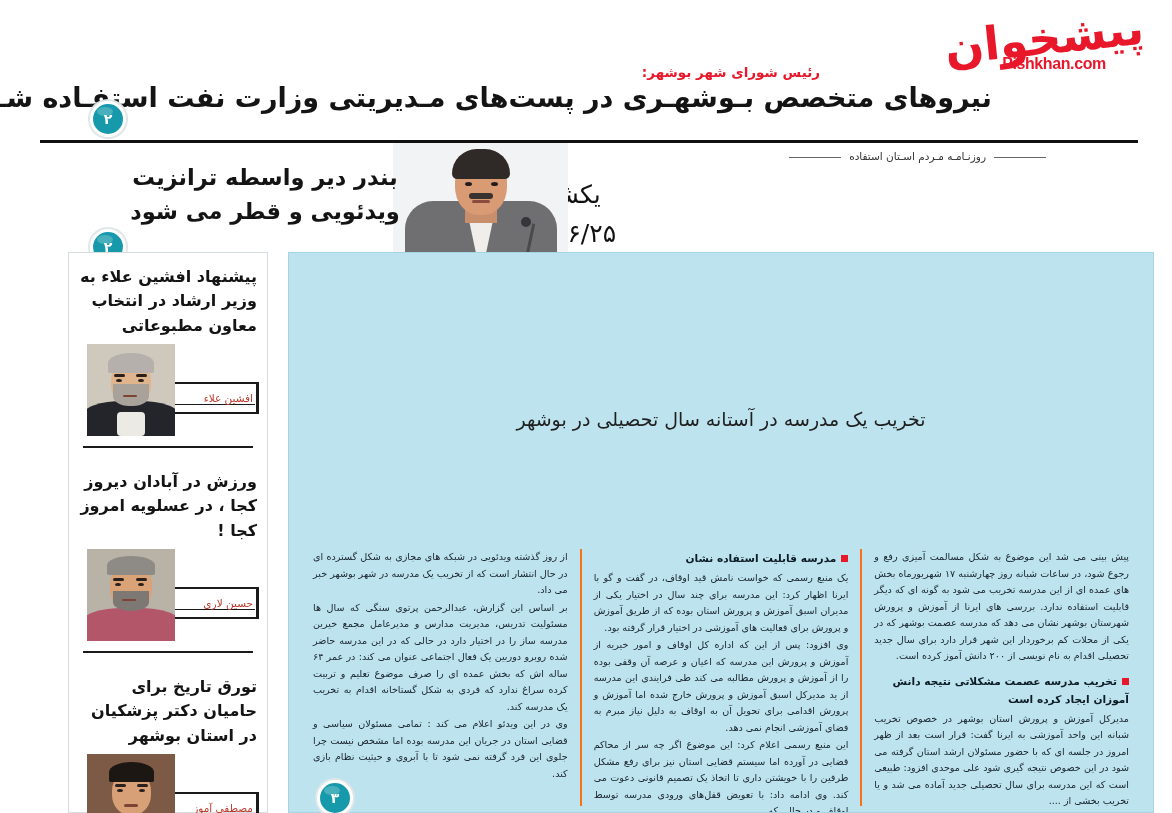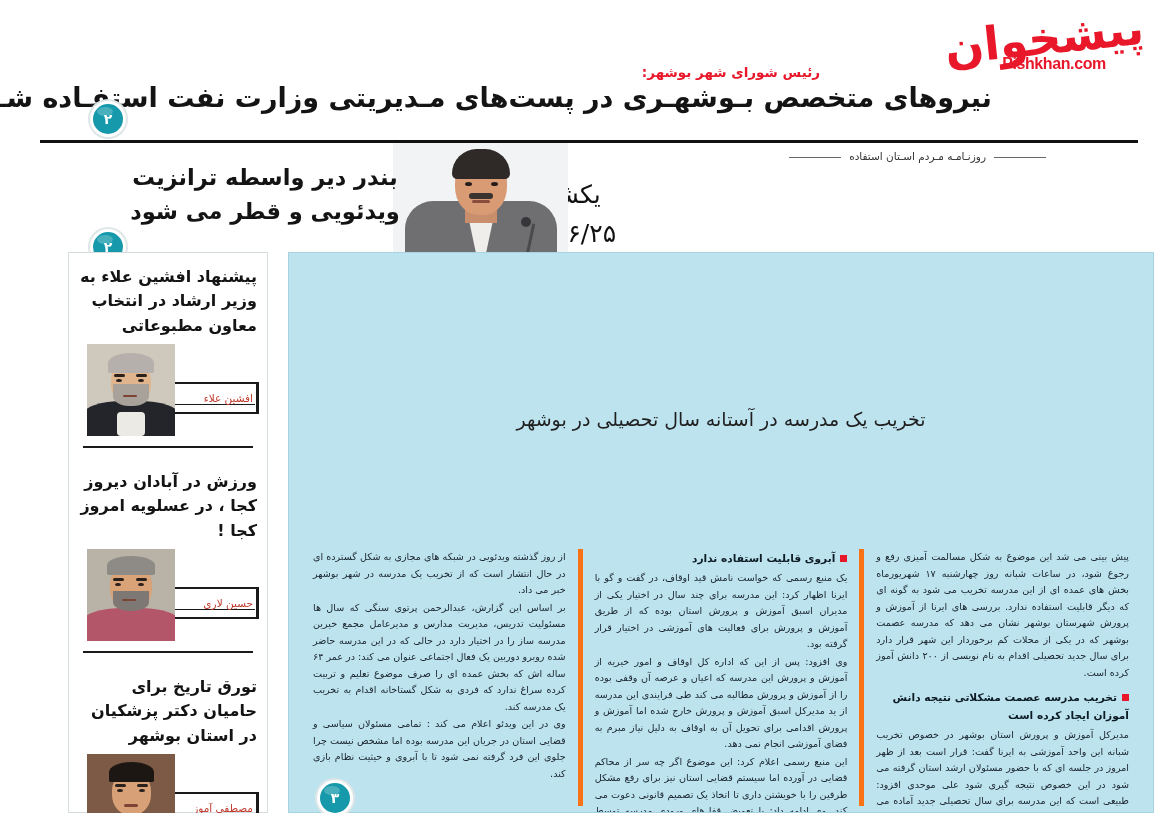--- a/index.html
+++ b/index.html
@@ -303,21 +303,21 @@
     direction: rtl;
   }
   .col {
     flex: 1 1 0;
     padding: 0 12px;
     font-size: 9.6px; line-height: 1.72;
     color: #17222b;
     text-align: justify;
     position: relative;
   }
-  .col + .col { border-right: 5px solid #f97316; }
+  .col + .col { border-right: 2px solid #f97316; }
   .col-head {
     font-size: 10.6px; font-weight: bold; color: #0c1b24;
     margin-bottom: 3px; margin-top: 7px;
     text-align: right;
   }
   .col-head .sq {
     display: inline-block; width: 7px; height: 7px; background: #e8172a;
     margin-left: 5px;
   }
   .col p { margin-bottom: 1px; }
@@ -464,21 +464,21 @@
       <div class="col">
         <p>پیش بینی می شد این موضوع به شکل مسالمت آمیزی رفع و رجوع شود، در ساعات شبانه روز چهارشنبه ۱۷ شهریورماه بخش های عمده ای از این مدرسه تخریب می شود به گونه ای که دیگر قابلیت استفاده ندارد. بررسی های ایرنا از آموزش و پرورش شهرستان بوشهر نشان می دهد که مدرسه عصمت بوشهر که در یکی از محلات کم برخوردار این شهر قرار دارد برای سال جدید تحصیلی اقدام به نام نویسی از ۲۰۰ دانش آموز کرده است.</p>
         <div class="col-head">
           <span class="sq"></span><span>تخریب مدرسه عصمت مشکلاتی نتیجه دانش آموزان ایجاد کرده است</span>
         </div>
         <p>مدیرکل آموزش و پرورش استان بوشهر در خصوص تخریب شبانه این واحد آموزشی به ایرنا گفت: قرار است بعد از ظهر امروز در جلسه ای که با حضور مسئولان ارشد استان گرفته می شود در این خصوص نتیجه گیری شود علی موحدی افزود: طبیعی است که این مدرسه برای سال تحصیلی جدید آماده می شد و یا تخریب بخشی از ....</p>
       </div>
 
       <div class="col">
         <div class="col-head" style="margin-top:0">
-          <span class="sq"></span><span>آبروی قابلیت استفاده ندارد</span>
+          <span class="sq"></span><span>مدرسه قابلیت استفاده نشان</span>
         </div>
         <p>یک منبع رسمی که خواست نامش قید اوقاف، در گفت و گو با ایرنا اظهار کرد: این مدرسه برای چند سال در اختیار یکی از مدیران اسبق آموزش و پرورش استان بوده که از طریق آموزش و پرورش برای فعالیت های آموزشی در اختیار قرار گرفته بود.</p>
         <p>وی افزود: پس از این که اداره کل اوقاف و امور خیریه از آموزش و پرورش این مدرسه که اعیان و عرصه آن وقفی بوده را از آموزش و پرورش مطالبه می کند طی فرایندی این مدرسه از ید مدیرکل اسبق آموزش و پرورش خارج شده اما آموزش و پرورش اقدامی برای تحویل آن به اوقاف به دلیل نیاز مبرم به فضای آموزشی انجام نمی دهد.</p>
         <p>این منبع رسمی اعلام کرد: این موضوع اگر چه سر از محاکم قضایی در آورده اما سیستم قضایی استان نیز برای رفع مشکل طرفین را با خویشتن داری تا اتخاذ یک تصمیم قانونی دعوت می کند. وی ادامه داد: با تعویض قفل‌های ورودی مدرسه توسط اوقاف و در حالی که</p>
       </div>
 
       <div class="col">
         <p>از روز گذشته ویدئویی در شبکه های مجازی به شکل گسترده ای در حال انتشار است که از تخریب یک مدرسه در شهر بوشهر خبر می داد.</p>
         <p>بر اساس این گزارش، عبدالرحمن پرتوی سنگی که سال ها مسئولیت تدریس، مدیریت مدارس و مدیرعامل مجمع خیرین مدرسه ساز را در اختیار دارد در حالی که در این مدرسه حاضر شده روبرو دوربین یک فعال اجتماعی عنوان می کند: در عمر ۶۴ ساله اش که بخش عمده ای را صرف موضوع تعلیم و تربیت کرده سراغ ندارد که فردی به شکل گستاخانه اقدام به تخریب یک مدرسه کند.</p>
         <p>وی در این ویدئو اعلام می کند : تمامی مسئولان سیاسی و قضایی استان در جریان این مدرسه بوده اما مشخص نیست چرا جلوی این فرد گرفته نمی شود تا با آبروی و حیثیت نظام بازی کند.</p>

